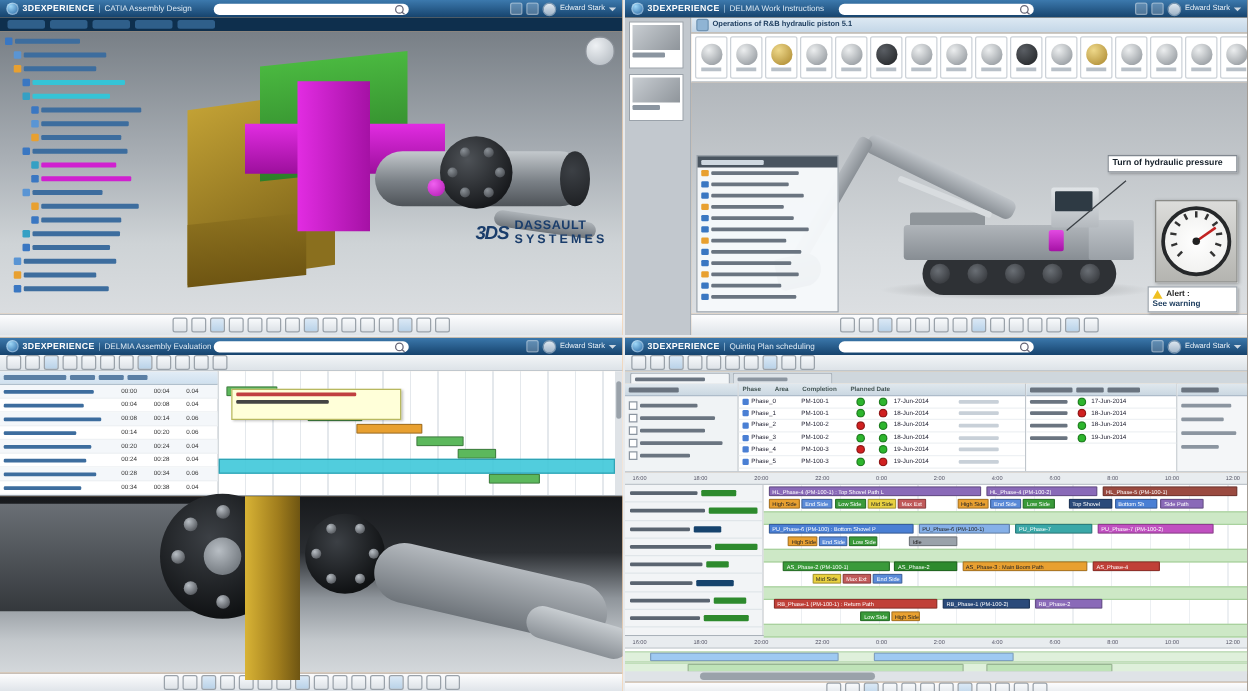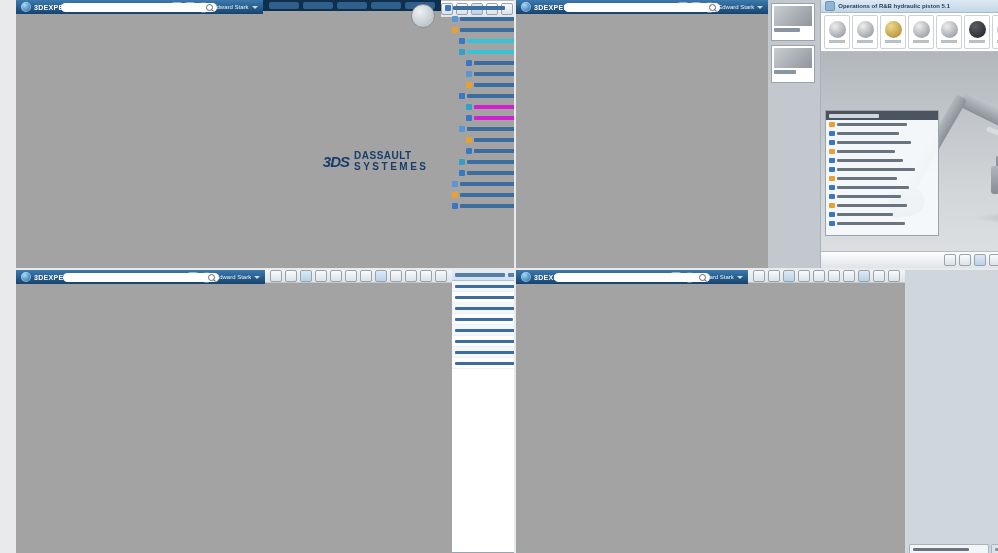--- a/index.html
+++ b/index.html
@@ -1,19 +1,19 @@
 <!DOCTYPE html>
 <html><head>
 <meta charset="utf-8">
 <style>
   html,body{margin:0;padding:0;background:#555;}
   .stage{position:relative;width:998px;height:553px;background:#e8eaec;overflow:hidden;
          font-family:"Liberation Sans",sans-serif;-webkit-font-smoothing:antialiased;}
   .abs{position:absolute;}
-  .quad{position:absolute;display:flex;flex-direction:row;background:#a3a3a3;overflow:hidden;margin-left:16px;}
+  .quad{position:absolute;display:flex;flex-direction:column;background:#fdba74;overflow:hidden;}
   #q1{left:0;top:0;width:498px;height:268px;}
   #q2{left:500px;top:0;width:498px;height:268px;}
   #q3{left:0;top:270px;width:498px;height:283px;}
   #q4{left:500px;top:270px;width:498px;height:283px;}
 
   
   .titlebar{height:14px;flex:0 0 14px;background:linear-gradient(#3c79ad,#16436d);display:flex;
             align-items:center;gap:3px;padding:0 5px;color:#fff;position:relative;}
   .compass{width:10px;height:10px;border-radius:50%;background:radial-gradient(circle at 35% 30%,#9fd8f8,#1a5a9a);
            box-shadow:inset 0 0 0 1px rgba(255,255,255,.35);flex:0 0 10px;}

